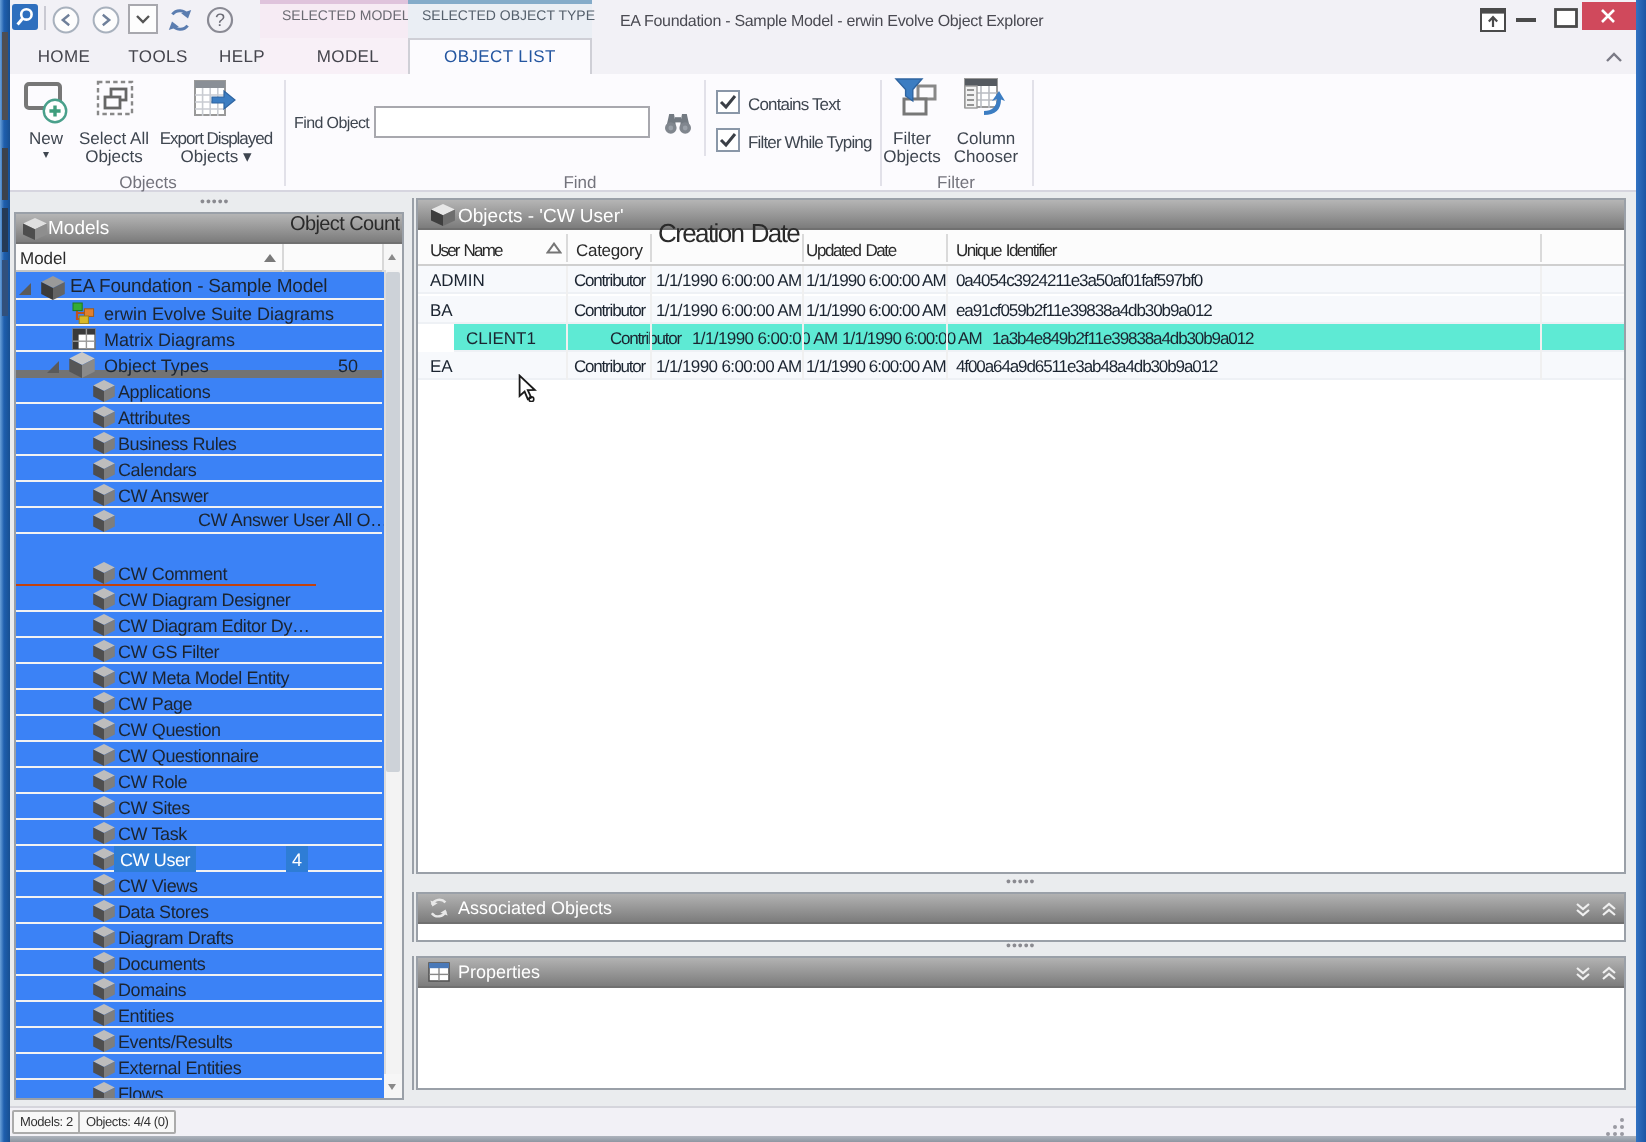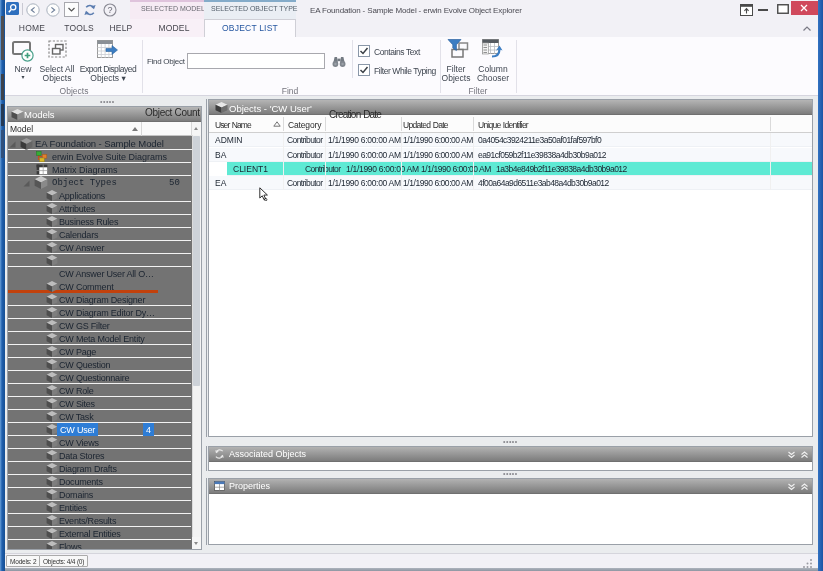--- a/index.html
+++ b/index.html
@@ -136,21 +136,21 @@
 <path d="M10 16.5 Q16 16.5 16.5 10.5 L14 11.5 L17.5 6.5 L20.5 11.5 L18.5 10.8 Q18.5 18.5 10 18.5 Z" fill="#3c7dc2"></path>
 </svg>
 <div class="txt" style="left:430px;top:64px;font-size:8.5px;color:#3f4650;width:52px;text-align:center;">Filter</div>
 <div class="txt" style="left:430px;top:73px;font-size:8.5px;color:#3f4650;width:52px;text-align:center;">Objects</div>
 <div class="txt" style="left:467px;top:64px;font-size:8.5px;color:#3f4650;width:52px;text-align:center;">Column</div>
 <div class="txt" style="left:467px;top:73px;font-size:8.5px;color:#3f4650;width:52px;text-align:center;">Chooser</div>
 <div class="txt" style="left:448px;top:86px;font-size:8.5px;color:#73737c;width:60px;text-align:center;">Filter</div>
 <div class="abs" style="left:516px;top:40px;width:1px;height:53px;background:#e2e1e9;"></div>
 <div class="abs" style="left:5px;top:97px;width:813px;height:456px;background:#eaecee;"></div>
 <div class="txt" style="left:100px;top:98px;font-size:7px;color:#8a8a90;letter-spacing:0.5px;">•••••</div>
-<div class="abs" style="left:7px;top:106px;width:195px;height:444px;background:#737373;border:1px solid #9aa0a8;overflow:hidden;">
+<div class="abs" style="left:7px;top:106px;width:195px;height:444px;background:#3b82f6;border:1px solid #9aa0a8;overflow:hidden;">
 <div class="abs" style="left:0;top:0;width:193px;height:15px;background:linear-gradient(#b5b5b5,#7c7c7c);border-bottom:1px solid #707070;"></div>
 <svg class="abs" style="left:3px;top:2px;" width="13" height="11" viewBox="0 0 13 11">
 <polygon points="6.5,0 12.5,2.8 6.5,5.6 0.5,2.8" fill="#e0e0e0"></polygon>
       <polygon points="0.5,2.8 6.5,5.6 6.5,11 0.5,8.2" fill="#4e4e4e"></polygon>
       <polygon points="12.5,2.8 6.5,5.6 6.5,11 12.5,8.2" fill="#8e8e8e"></polygon>
     </svg>
 <div class="txt" style="left:16px;top:2px;font-size:9.5px;color:#fff;">Models</div>
 <div class="abs" style="left:0;top:15px;width:193px;height:14px;background:#fbfbfb;border-bottom:1px solid #c4c4c4;"></div>
 <div class="txt" style="left:2px;top:17px;font-size:8.5px;color:#2a2a2a;">Model</div>
 <span class="abs" style="left:124px;top:20px;width:0;height:0;border-left:3.5px solid transparent;border-right:3.5px solid transparent;border-bottom:4px solid #7a7a7a;"></span>
@@ -180,21 +180,21 @@
 <div class="abs" style="left:0;top:56px;width:183px;height:13px;border-bottom:1px solid #f2f2f2;">
 <svg class="abs" style="left:28px;top:1px;" width="12" height="11" viewBox="0 0 12 11">
 <rect x="0.5" y="0.5" width="11" height="10" fill="#fff" stroke="#777" stroke-width="0.8"></rect>
 <rect x="0.5" y="0.5" width="11" height="2.8" fill="#3a3a3a"></rect>
         <rect x="0.5" y="0.5" width="2.8" height="10" fill="#3a3a3a"></rect>
 <line x1="0.5" y1="6.6" x2="11.5" y2="6.6" stroke="#999" stroke-width="0.7"></line>
 <line x1="7.2" y1="0.5" x2="7.2" y2="10.5" stroke="#999" stroke-width="0.7"></line>
 </svg>
 <div class="txt" style="left:44px;top:1.5px;font-size:9px;color:#1b2430;">Matrix Diagrams</div>
     </div>
-<div class="abs" style="left:0;top:69px;width:183px;height:13px;border-bottom:6px solid #737373;font-family:Liberation Mono, monospace;">
+<div class="abs" style="left:0;top:69px;width:183px;height:13px;border-bottom:4px solid #737373;">
 <svg class="abs" style="left:15px;top:4px;" width="7" height="7" viewBox="0 0 7 7">
         <polygon points="6.5,0.5 6.5,6.5 0.5,6.5" fill="#5a5a5a"></polygon>
       </svg>
 <svg class="abs" style="left:26px;top:0px;" width="14" height="13" viewBox="0 0 12 11.2">
         <polygon points="6,0 11.5,2.8 6,5.6 0.5,2.8" fill="#c8c8c8"></polygon>
         <polygon points="0.5,2.8 6,5.6 6,11.2 0.5,8.4" fill="#565656"></polygon>
         <polygon points="11.5,2.8 6,5.6 6,11.2 11.5,8.4" fill="#8a8a8a"></polygon>
       </svg>
 <div class="txt" style="left:44px;top:1.5px;font-size:9px;color:#1b2430;">Object Types</div>
 <div class="txt" style="left:136px;top:1.5px;font-size:9px;color:#1b2430;padding-left:25px;">50</div>
@@ -238,23 +238,23 @@
         <polygon points="11.5,2.8 6,5.6 6,11.2 11.5,8.4" fill="#7e7e7e"></polygon>
       </svg>
 <div class="txt" style="left:51px;top:1.5px;font-size:9px;color:#1b2430;letter-spacing:-0.2px;">CW Answer</div>
 </div>
 <div class="abs" style="left:0;top:147px;width:183px;height:13px;border-bottom:1px solid #f2f2f2;">
 <svg class="abs" style="left:38px;top:1px;" width="12" height="11" viewBox="0 0 12 11.2">
         <polygon points="6,0 11.5,2.8 6,5.6 0.5,2.8" fill="#bdbdbd"></polygon>
         <polygon points="0.5,2.8 6,5.6 6,11.2 0.5,8.4" fill="#4e4e4e"></polygon>
         <polygon points="11.5,2.8 6,5.6 6,11.2 11.5,8.4" fill="#7e7e7e"></polygon>
       </svg>
-<div class="txt" style="left:51px;top:15px;font-size:9px;color:#1b2430;letter-spacing:-0.2px;">CW Answer User All O…</div>
-</div>
-<div class="abs" style="left:0;top:173px;width:150px;height:13px;border-bottom:3px solid #c2410c;">
+<div class="txt" style="left:51px;top:1px;font-size:9px;color:#1b2430;letter-spacing:-0.2px;padding-left:40px;">CW Answer User All O…</div>
+</div>
+<div class="abs" style="left:0;top:173px;width:150px;height:13px;border-bottom:1px solid #c2410c;">
 <svg class="abs" style="left:38px;top:1px;" width="12" height="11" viewBox="0 0 12 11.2">
         <polygon points="6,0 11.5,2.8 6,5.6 0.5,2.8" fill="#bdbdbd"></polygon>
         <polygon points="0.5,2.8 6,5.6 6,11.2 0.5,8.4" fill="#4e4e4e"></polygon>
         <polygon points="11.5,2.8 6,5.6 6,11.2 11.5,8.4" fill="#7e7e7e"></polygon>
       </svg>
 <div class="txt" style="left:51px;top:1.5px;font-size:9px;color:#1b2430;letter-spacing:-0.2px;">CW Comment</div>
 </div>
 <div class="abs" style="left:0;top:186px;width:183px;height:13px;border-bottom:1px solid #f2f2f2;">
 <svg class="abs" style="left:38px;top:1px;" width="12" height="11" viewBox="0 0 12 11.2">
         <polygon points="6,0 11.5,2.8 6,5.6 0.5,2.8" fill="#bdbdbd"></polygon>
@@ -437,21 +437,21 @@
 <div class="abs" style="left:74px;top:17px;width:1px;height:14px;background:#dadada;"></div>
 <div class="abs" style="left:116px;top:17px;width:1px;height:14px;background:#dadada;"></div>
 <div class="abs" style="left:192px;top:17px;width:1px;height:14px;background:#dadada;"></div>
 <div class="abs" style="left:264px;top:17px;width:1px;height:14px;background:#dadada;"></div>
 <div class="abs" style="left:561px;top:17px;width:1px;height:14px;background:#dadada;"></div>
 <div class="txt" style="left:6px;top:19.5px;font-size:8.5px;color:#2a2a2a;letter-spacing:-0.9px;word-spacing:1px;">User Name</div>
 <svg class="abs" style="left:64px;top:21px;" width="8" height="6" viewBox="0 0 8 6">
       <path d="M4 0.8 L7.2 5.2 L0.8 5.2 Z" fill="none" stroke="#757575" stroke-width="1"></path>
     </svg>
 <div class="txt" style="left:79px;top:19.5px;font-size:8.5px;color:#2a2a2a;letter-spacing:-0.15px;">Category</div>
-<div class="txt" style="left:120px;top:9px;font-size:10px;color:#2a2a2a;letter-spacing:-0.8px;word-spacing:0.8px;">Creation Date</div>
+<div class="txt" style="left:120px;top:9px;font-size:13px;color:#2a2a2a;letter-spacing:-0.8px;word-spacing:0.8px;">Creation Date</div>
 <div class="txt" style="left:194px;top:19.5px;font-size:8.5px;color:#2a2a2a;letter-spacing:-0.7px;word-spacing:0.8px;">Updated Date</div>
 <div class="txt" style="left:269px;top:19.5px;font-size:8.5px;color:#2a2a2a;letter-spacing:-0.75px;word-spacing:0.8px;">Unique Identifier</div>
 <div class="abs" style="left:0;top:33.2px;width:603px;height:14.3px;border-bottom:1px solid #eef1f5;background:#f7f9fc;">
 <div class="txt" style="left:6px;top:2px;font-size:8.5px;color:#1b2430;">ADMIN</div>
 <div class="txt" style="left:78px;top:2px;font-size:8.5px;color:#1b2430;letter-spacing:-0.6px;">Contributor</div>
 <div class="txt" style="left:119px;top:2px;font-size:8.5px;color:#1b2430;letter-spacing:-0.3px;">1/1/1990 6:00:00 AM</div>
 <div class="txt" style="left:194px;top:2px;font-size:8.5px;color:#1b2430;letter-spacing:-0.45px;">1/1/1990 6:00:00 AM</div>
 <div class="txt" style="left:269px;top:2px;font-size:8.5px;color:#1b2430;letter-spacing:-0.55px;">0a4054c3924211e3a50af01faf597bf0</div>
 </div>
 <div class="abs" style="left:0;top:47.5px;width:603px;height:14.3px;border-bottom:1px solid #eef1f5;background:#f7f9fc;">

